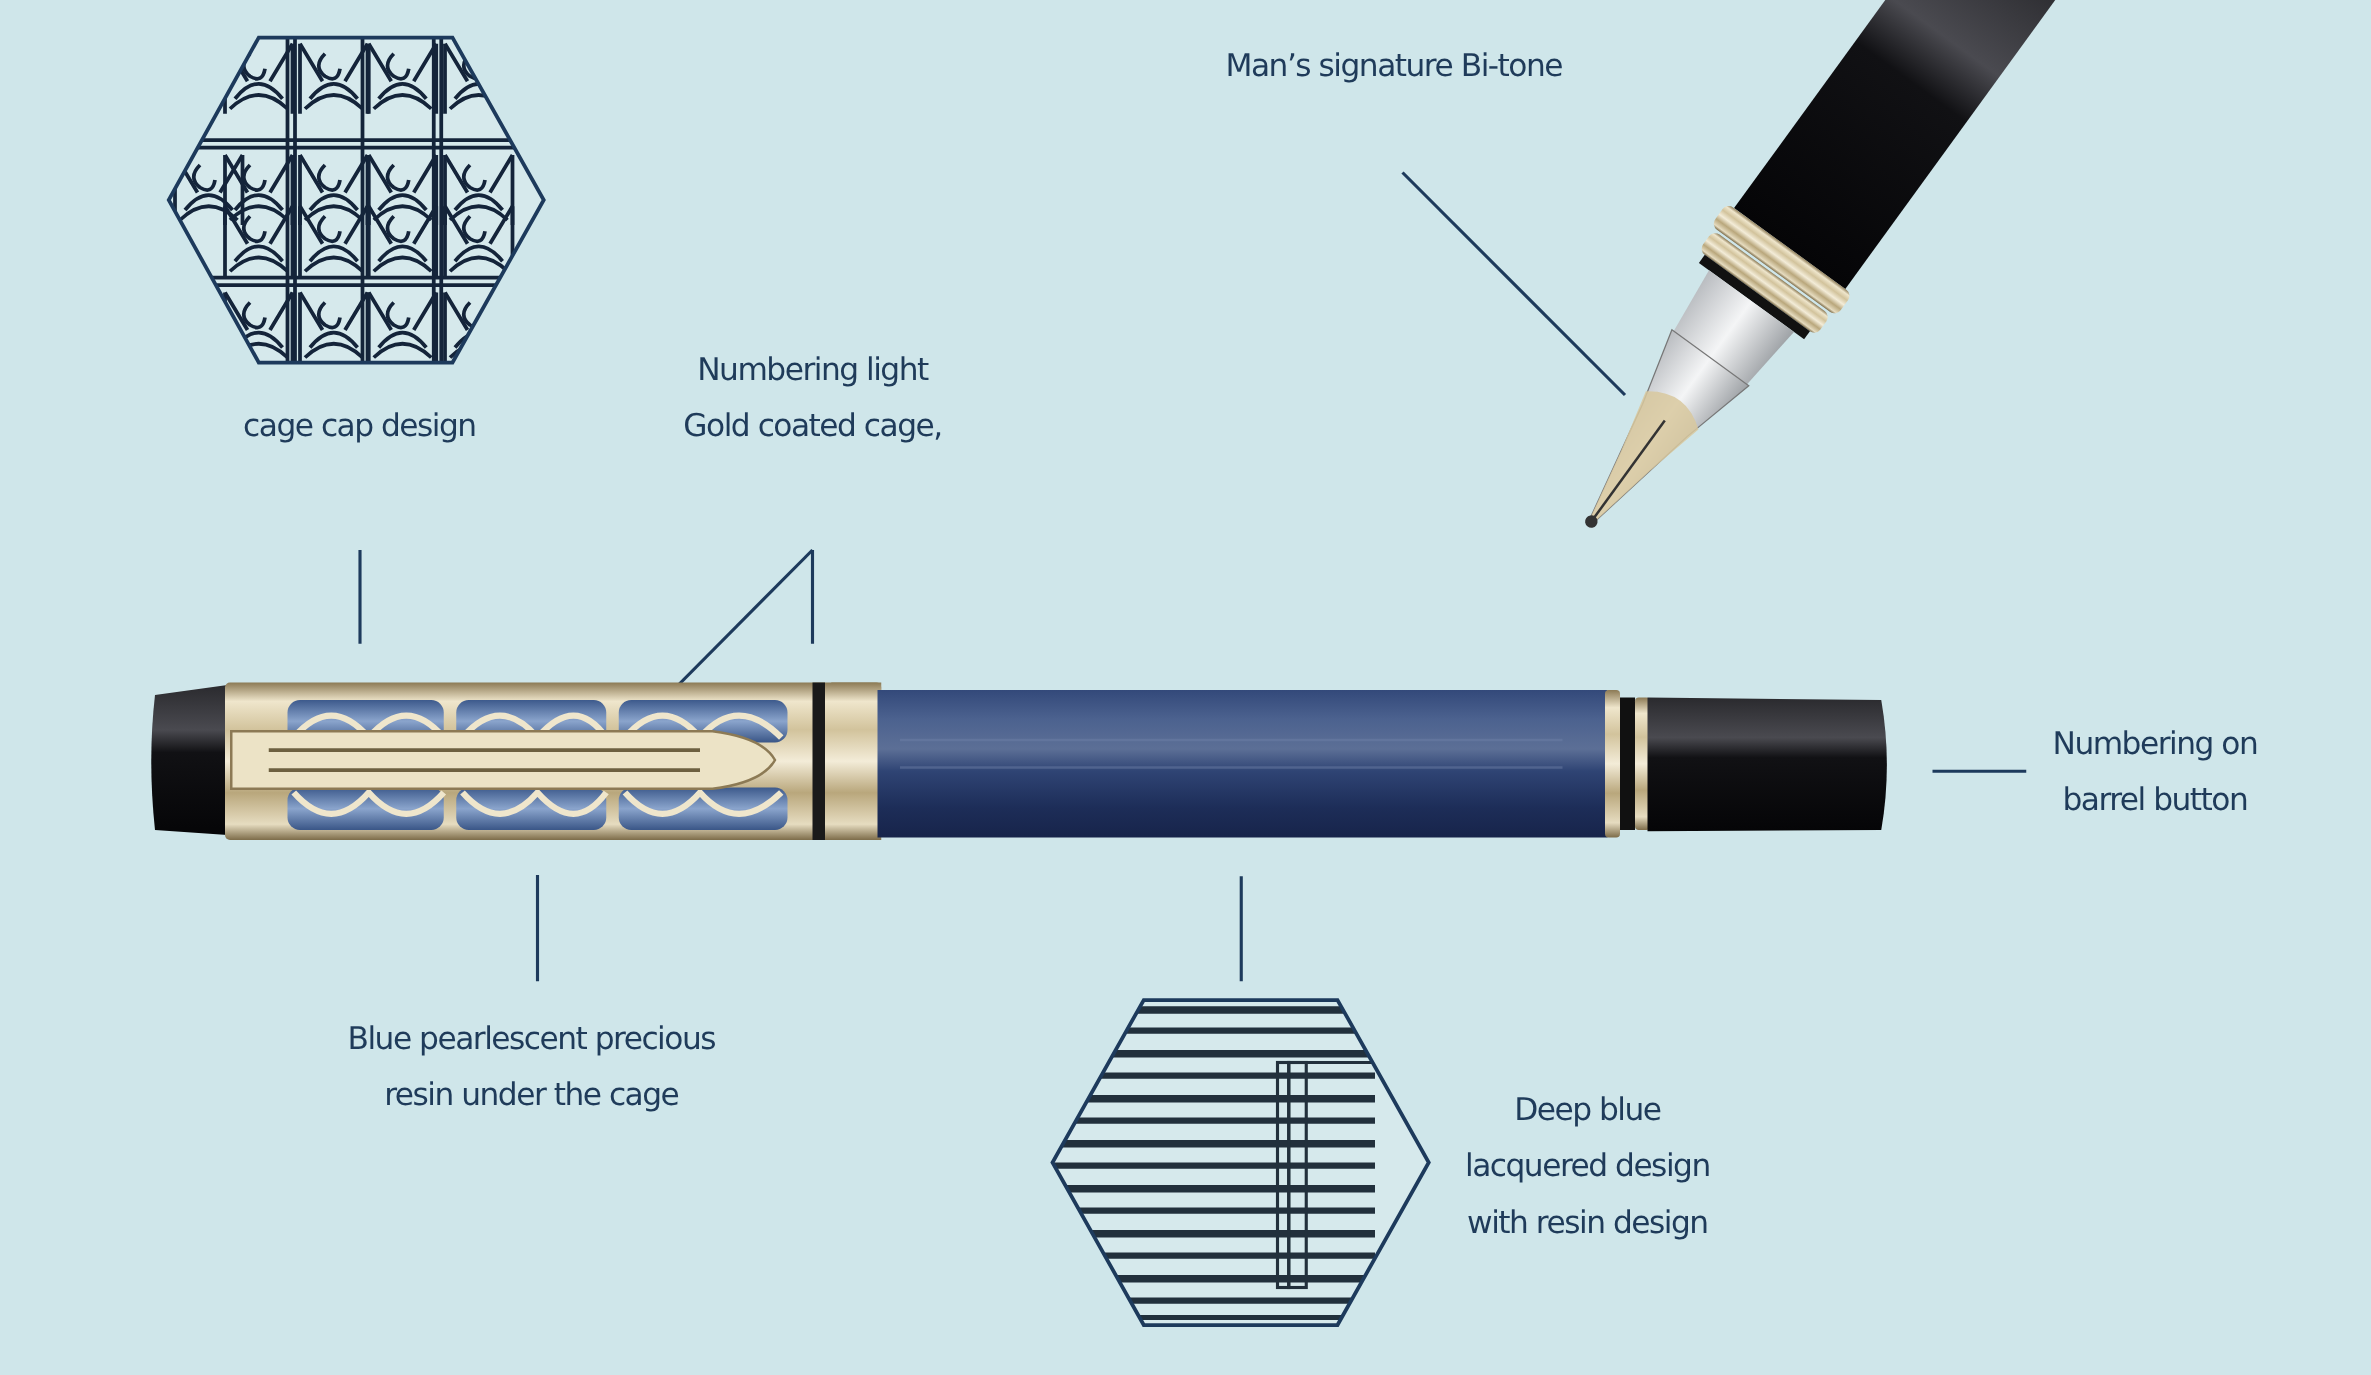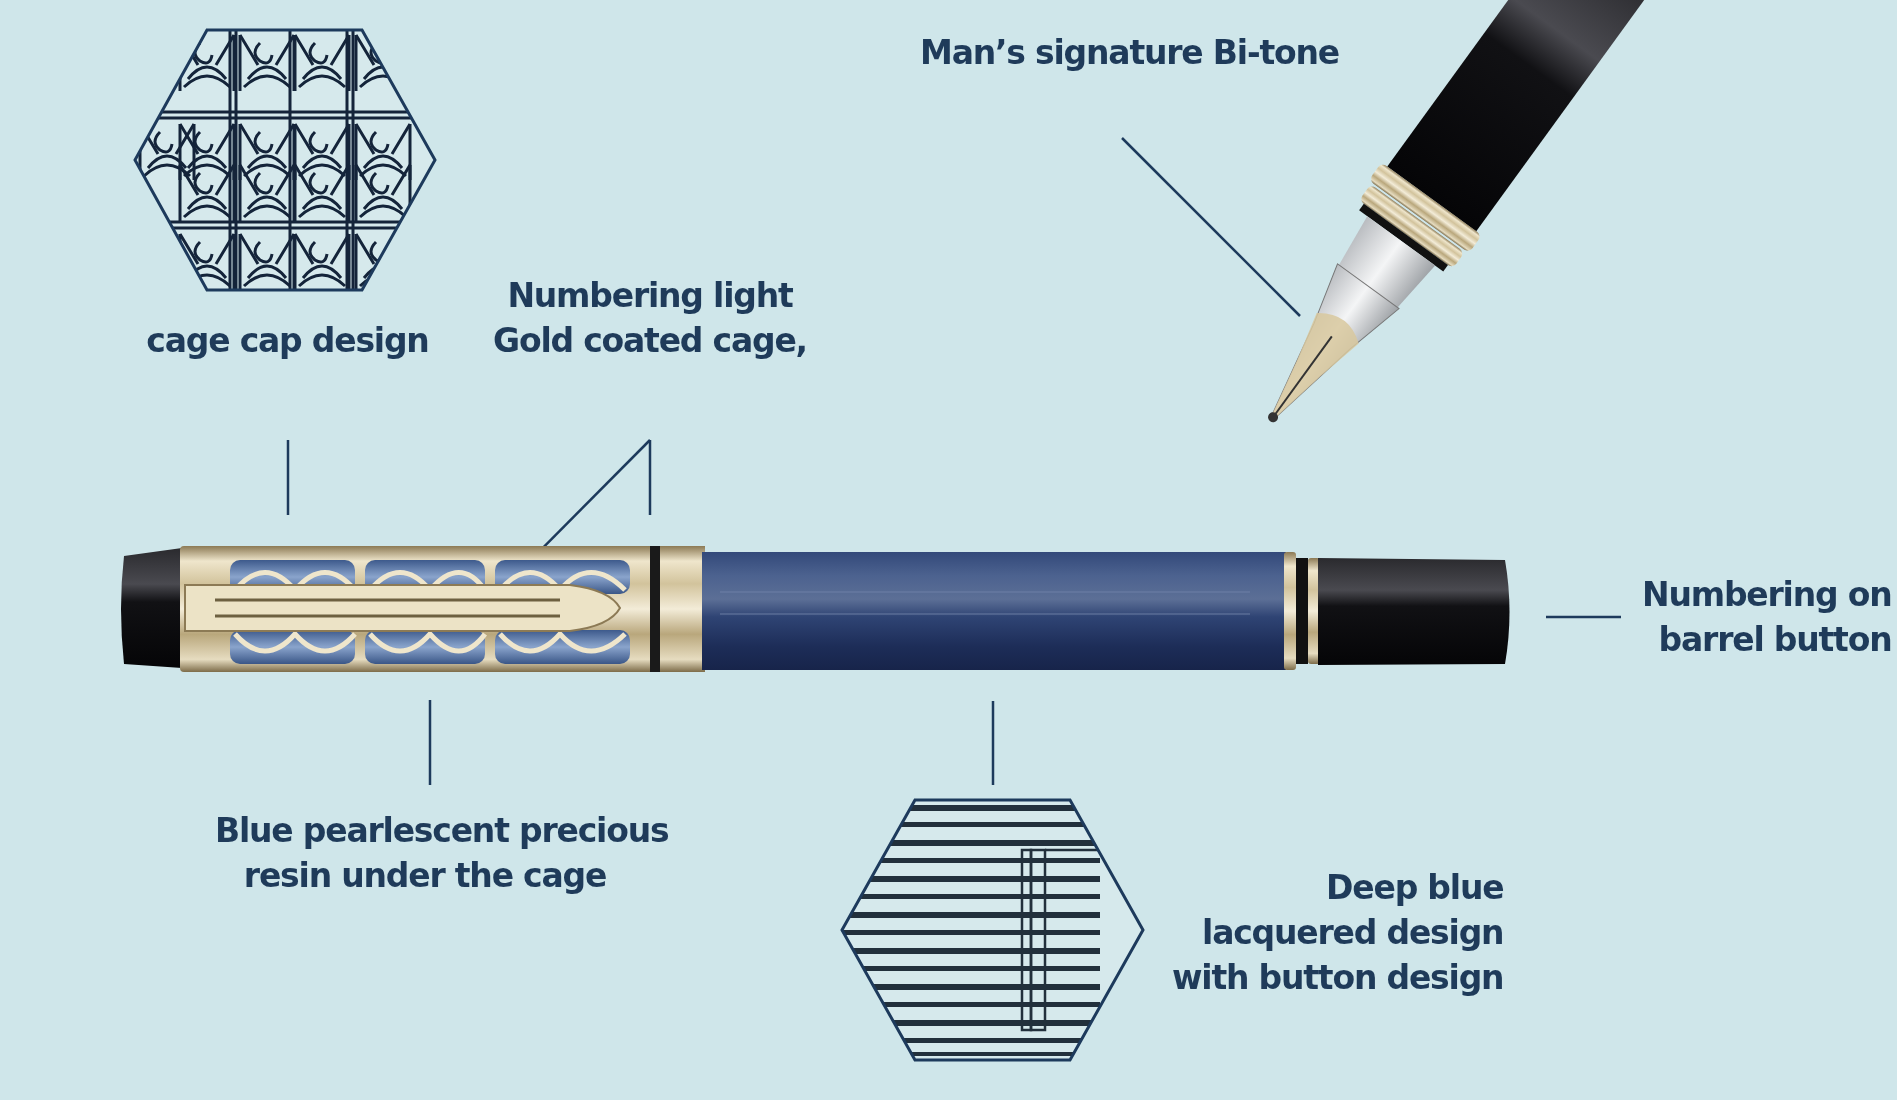--- a/index.html
+++ b/index.html
@@ -6,30 +6,30 @@
   body {
     width: 1897px; height: 1100px; overflow: hidden;
     background: #cfe6ea;
     position: relative;
     font-family: "DejaVu Sans", sans-serif;
     color: #1f3b5a;
   }
   .canvas { position: absolute; left: 0; top: 0; width: 1897px; height: 1100px; }
   .label {
     position: absolute;
-    font-size: 33px;
+    font-size: 25px;
     line-height: 45px;
-    font-weight: 700;
+    font-weight: 400;
     letter-spacing: -1.2px;
     color: #1f3b5a;
     white-space: nowrap;
   }
   .label span { display: block; }
   .center { text-align: center; }
-  .left { text-align: right; }
+  .left { text-align: center; }
 </style>
 </head>
 <body>
 
 <svg class="canvas" width="1897" height="1100" viewBox="0 0 1897 1100" xmlns="http://www.w3.org/2000/svg">
   <defs>
     <clipPath id="hexCap">
       <polygon points="207,30 362,30 435,160 362,290 207,290 135,160"></polygon>
     </clipPath>
     <clipPath id="hexBarrel">
@@ -224,19 +224,19 @@
 </div>
 
 <div class="label center" style="left:215px; top:808px; width:420px;">
   <span>Blue pearlescent precious</span>
   <span>resin under the cage</span>
 </div>
 
 <div class="label left" style="left:1172px; top:865px;">
   <span>Deep blue</span>
   <span>lacquered design</span>
-  <span>with button design</span>
+  <span>with resin design</span>
 </div>
 
 <div class="label left" style="left:1642px; top:572px;">
   <span>Numbering on</span>
   <span>barrel button</span>
 </div>
 
 </body></html>

